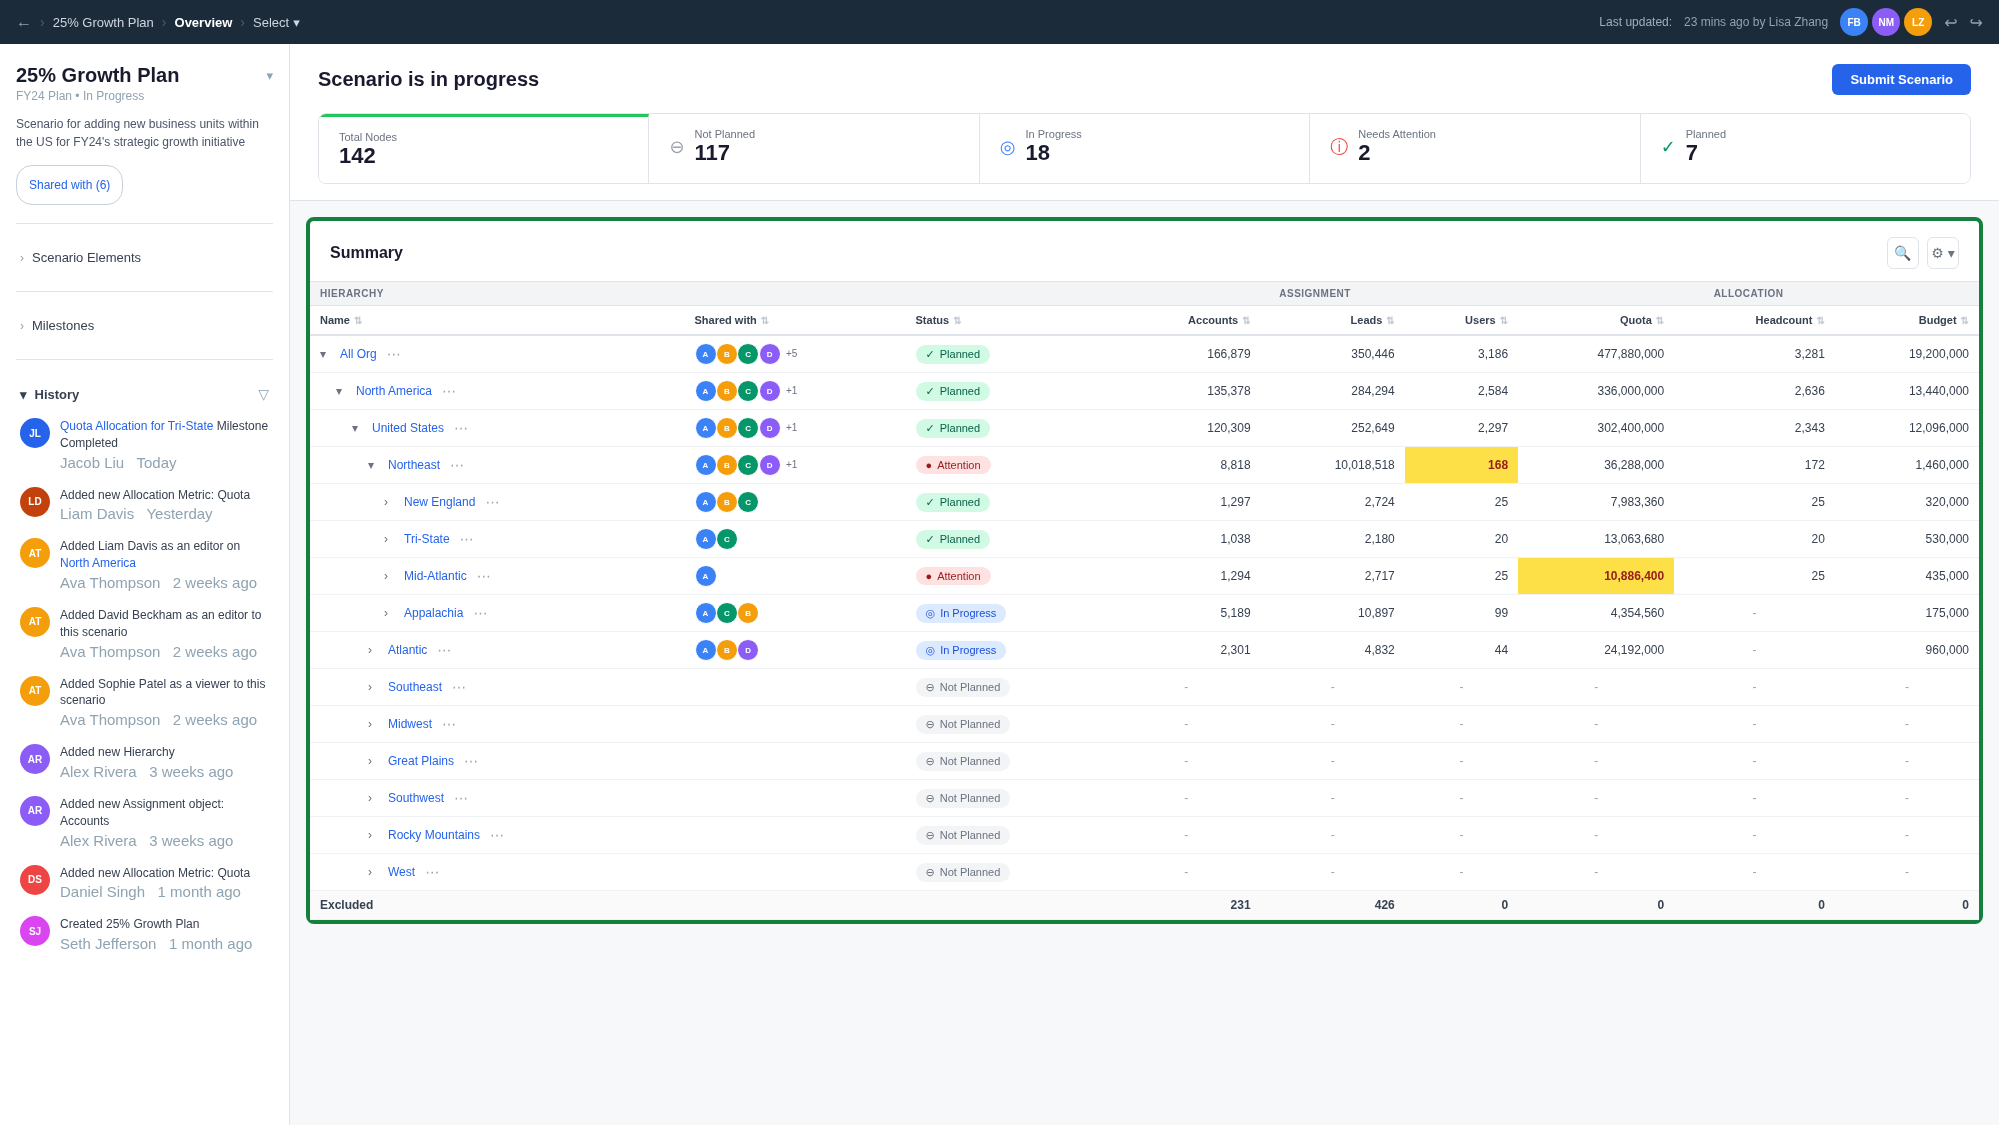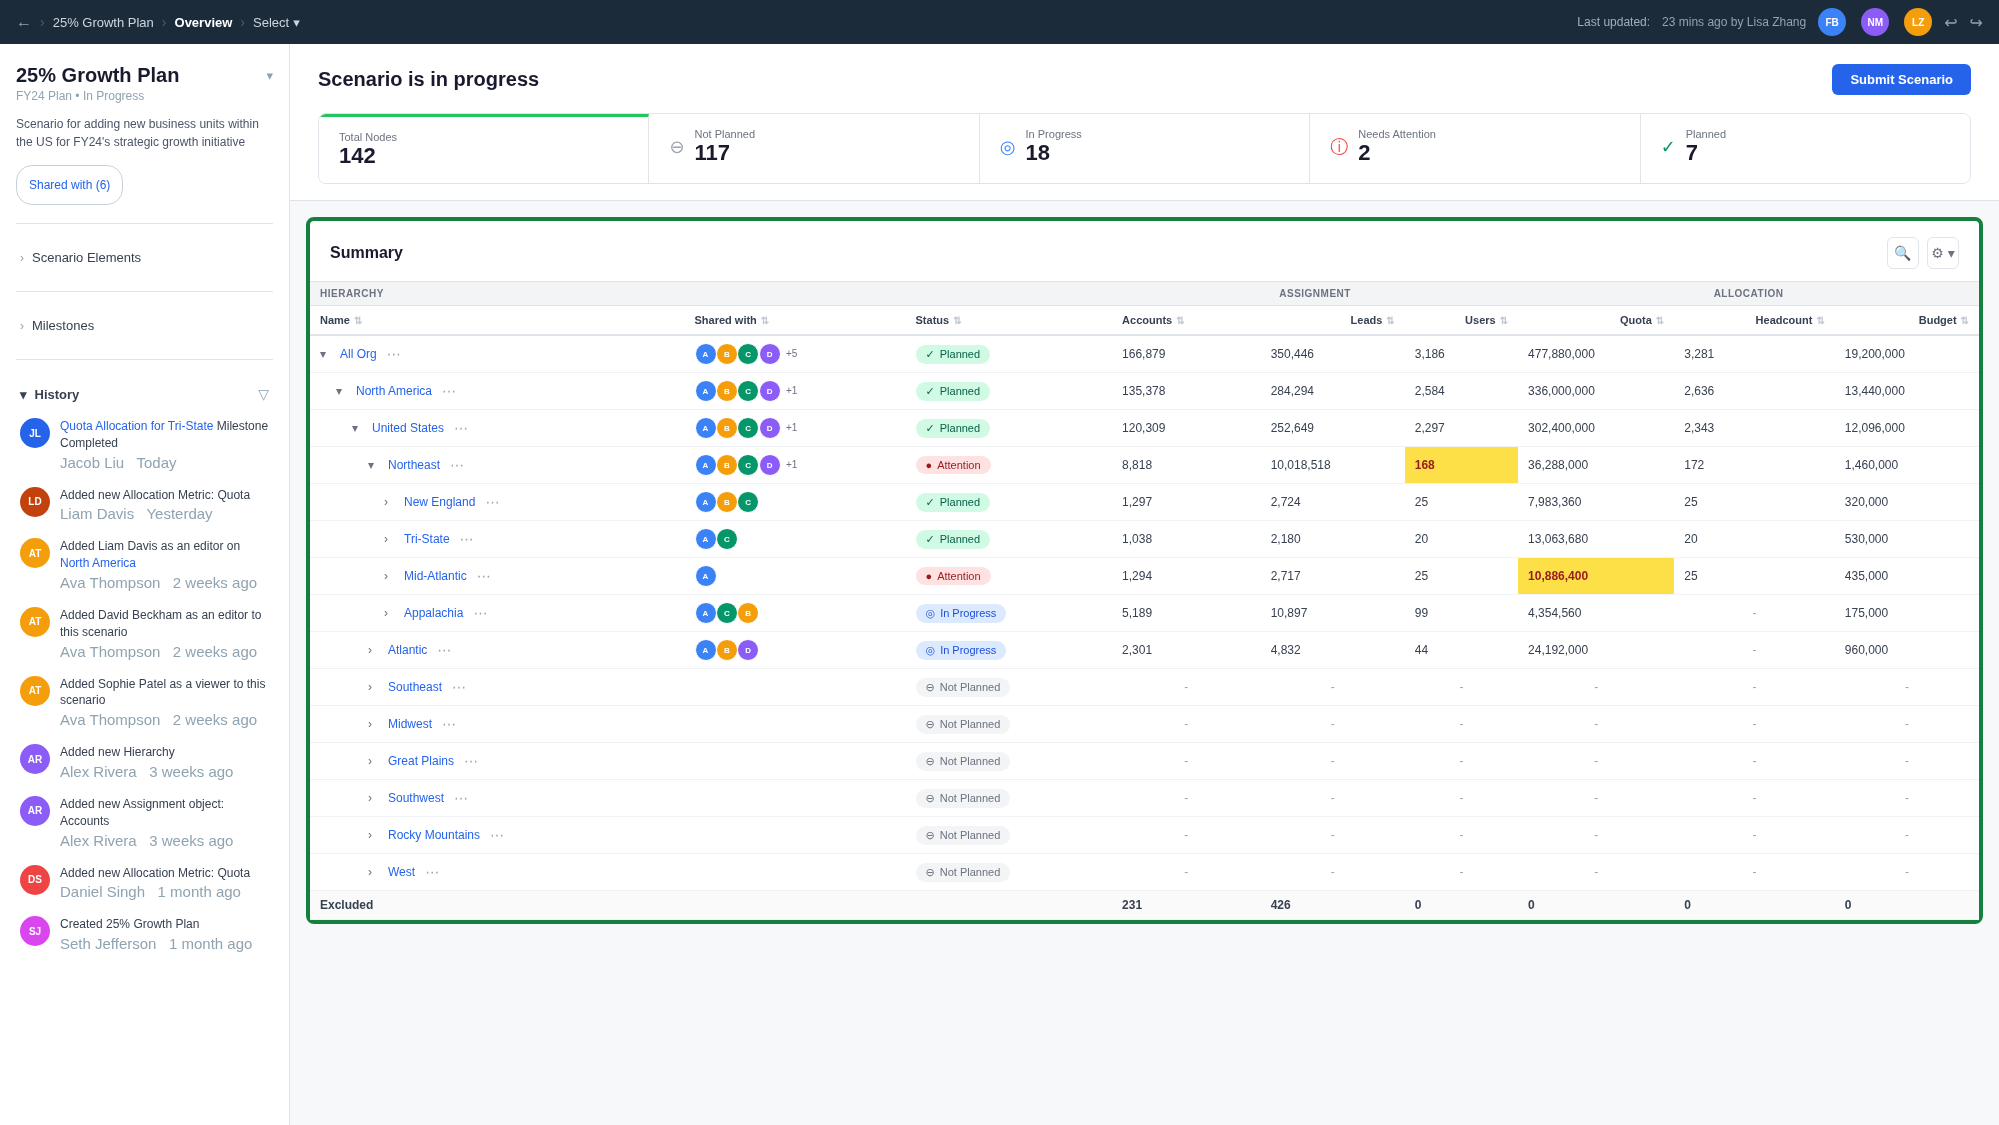--- a/index.html
+++ b/index.html
@@ -15,21 +15,21 @@
       justify-content: space-between;
       color: #cdd6e0;
     }
     .nav-left { display: flex; align-items: center; gap: 8px; font-size: 13px; }
     .nav-back-btn { background: none; border: none; color: #8fa3b1; cursor: pointer; font-size: 16px; display: flex; align-items: center; }
     .nav-sep { color: #4a6070; font-size: 14px; }
     .nav-item { color: #cdd6e0; font-size: 13px; }
     .nav-item.active { color: #fff; font-weight: 600; }
     .nav-select { display: flex; align-items: center; gap: 4px; background: none; border: none; color: #cdd6e0; cursor: pointer; font-size: 13px; }
     .nav-right { display: flex; align-items: center; gap: 12px; font-size: 12px; color: #8fa3b1; }
-    .nav-avatars { display: flex; gap: 15px; text-align: right; }
+    .nav-avatars { display: flex; gap: 4px; text-align: right; }
     .avatar { width: 28px; height: 28px; border-radius: 50%; display: flex; align-items: center; justify-content: center; font-size: 10px; font-weight: 700; color: #fff; }
     .nav-icon-btn { background: none; border: none; color: #8fa3b1; cursor: pointer; font-size: 16px; }
 
     
     .app-body { display: flex; height: calc(100vh - 44px); }
 
     
     .sidebar {
       width: 290px;
       min-width: 290px;
@@ -113,21 +113,21 @@
     
     .table-wrapper { overflow-x: auto; }
     table { width: 100%; border-collapse: collapse; font-size: 12px; }
     thead tr.group-header th { background: #f3f4f6; font-size: 10px; font-weight: 600; color: #6b7280; text-transform: uppercase; letter-spacing: 0.05em; padding: 6px 10px; border-bottom: 1px solid #e0e4ea; border-top: 1px solid #e0e4ea; text-align: center; }
     thead tr.group-header th.left { text-align: left; }
     thead tr.col-header th { background: #fff; font-size: 11px; font-weight: 600; color: #374151; padding: 8px 10px; border-bottom: 2px solid #e0e4ea; white-space: nowrap; }
     thead tr.col-header th .col-inner { display: flex; align-items: center; gap: 4px; }
     thead tr.col-header th .sort-icon { color: #c0c8d0; font-size: 10px; }
     tbody tr { border-bottom: 1px solid #f0f2f5; }
     td { padding: 7px 10px; color: #374151; vertical-align: middle; white-space: nowrap; }
-    td.num { }
+    td.num { text-align: right; }
     td.dash { text-align: center; color: #9ca3af; }
 
     .row-name { display: flex; align-items: center; gap: 6px; }
     .expand-icon { color: #6b7280; cursor: pointer; font-size: 12px; min-width: 14px; }
     .row-link { color: #2563eb; text-decoration: none; font-weight: 500; }
     .indent-1 { padding-left: 16px; }
     .indent-2 { padding-left: 32px; }
     .indent-3 { padding-left: 48px; }
     .indent-4 { padding-left: 64px; }
 
@@ -350,21 +350,21 @@
                   <span class="sort-icon">⇅</span>
                 </div>
               </th>
               <th>
                 <div class="col-inner">
                   <span>Status</span>
                   <span class="sort-icon">⇅</span>
                 </div>
               </th>
               <th style="text-align:right;">
-                <div class="col-inner" style="">
+                <div class="col-inner" style="justify-content:flex-end;">
                   <span>Accounts</span>
                   <span class="sort-icon">⇅</span>
                 </div>
               </th>
               <th style="text-align:right;">
                 <div class="col-inner" style="justify-content:flex-end;">
                   <span>Leads</span>
                   <span class="sort-icon">⇅</span>
                 </div>
               </th>

